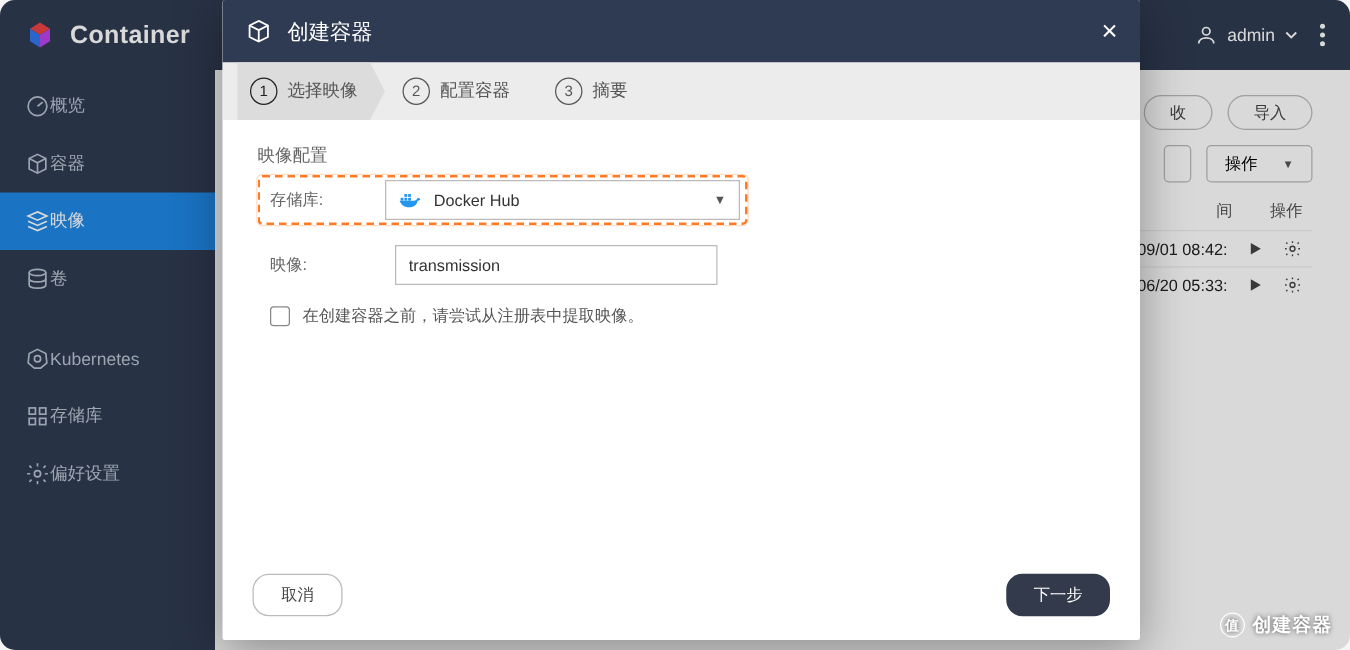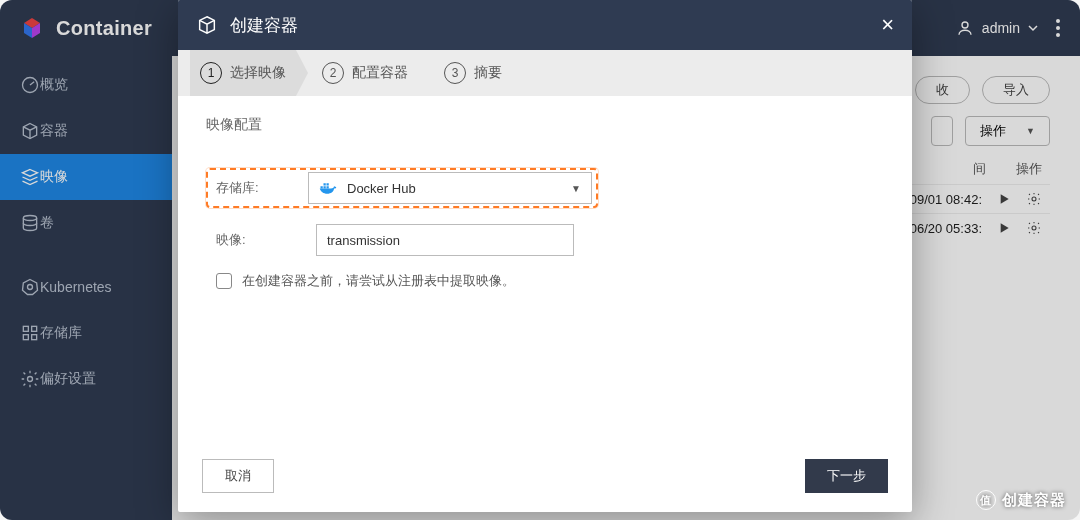--- a/index.html
+++ b/index.html
@@ -45,42 +45,42 @@
   .cube-ico { width:22px; height:22px; }
 
   .steps { height:46px; background:#ececec; display:flex; align-items:center; padding:0 12px; gap:16px; font-size:14px; color:#555; }
   .step { display:flex; align-items:center; gap:8px; padding:0 10px; height:100%; position:relative; }
   .step.active { background:#dcdcdc; }
   .step.active::after { content:""; position:absolute; right:-12px; top:0; border-left:12px solid #dcdcdc; border-top:23px solid transparent; border-bottom:23px solid transparent; }
   .step .num { width:22px; height:22px; border:1.5px solid #555; border-radius:50%; display:flex; align-items:center; justify-content:center; font-size:12px; }
   .step.active .num { border-color:#222; color:#222; }
 
   .modal-body { flex:1; padding:20px 28px 10px 28px; font-size:14px; color:#555; }
-  .section-title { color:#666; margin-bottom:34px; }
+  .section-title { color:#666; margin-bottom:6px; }
   .form-row { display:flex; align-items:center; margin:0 0 16px 10px; }
   .form-label { width:100px; color:#666; font-size:13px; }
   .radio-group { display:flex; gap:22px; align-items:center; }
   .radio-opt { display:flex; align-items:center; gap:6px; cursor:pointer; font-size:13px; color:#333; }
   .radio-outer { width:16px; height:16px; border:1.7px solid #555; border-radius:50%; display:flex; align-items:center; justify-content:center; }
   .radio-outer.sel::after { content:""; width:8px; height:8px; background:#333; border-radius:50%; }
 
   .highlight-wrap { border:2px dashed #ff7b25; border-radius:4px; padding:2px 4px 2px 0; display:flex; align-items:center; width:392px; box-shadow:0 0 0 1px rgba(255,123,37,.25); }
   .highlight-wrap .form-label { padding-left:8px; }
   .dropdown { flex:1; border:1px solid #bbb; height:32px; display:flex; align-items:center; padding:0 10px; gap:10px; cursor:pointer; background:#fff; font-size:13px; color:#333; }
   .dropdown .dd-spacer { flex:1; }
   .dropdown .caret { font-size:10px; color:#555; }
   .docker-ico { width:18px; height:14px; }
 
   .text-input { width:258px; height:32px; border:1px solid #bbb; padding:0 10px; font-size:13px; color:#333; outline:none; }
 
   .check-row { display:flex; align-items:center; gap:10px; margin:6px 0 0 10px; font-size:13px; color:#555; }
   .checkbox { width:16px; height:16px; border:1.5px solid #888; border-radius:3px; cursor:pointer; }
 
   .modal-footer { height:62px; border-top:0; display:flex; align-items:center; padding:0 24px 10px 24px; gap:12px; }
-  .btn { height:34px; padding:0 22px; border-radius:0; font-size:13px; cursor:pointer; display:flex; align-items:center; }
+  .btn { height:34px; padding:0 22px; border-radius:13px; font-size:13px; cursor:pointer; display:flex; align-items:center; }
   .btn-secondary { background:#fff; border:1px solid #bbb; color:#444; }
   .btn-primary { background:#323a4b; color:#fff; border:none; margin-left:auto; }
 
   
   .watermark { position:absolute; right:14px; bottom:10px; display:flex; align-items:center; gap:6px; color:#fff; font-size:15px; font-weight:600; letter-spacing:1px; text-shadow:0 0 4px rgba(0,0,0,.6); }
   .wm-badge { width:20px; height:20px; border:1.6px solid #fff; border-radius:50%; display:flex; align-items:center; justify-content:center; font-size:11px; }
 </style>
 </head>
 <body>
 

